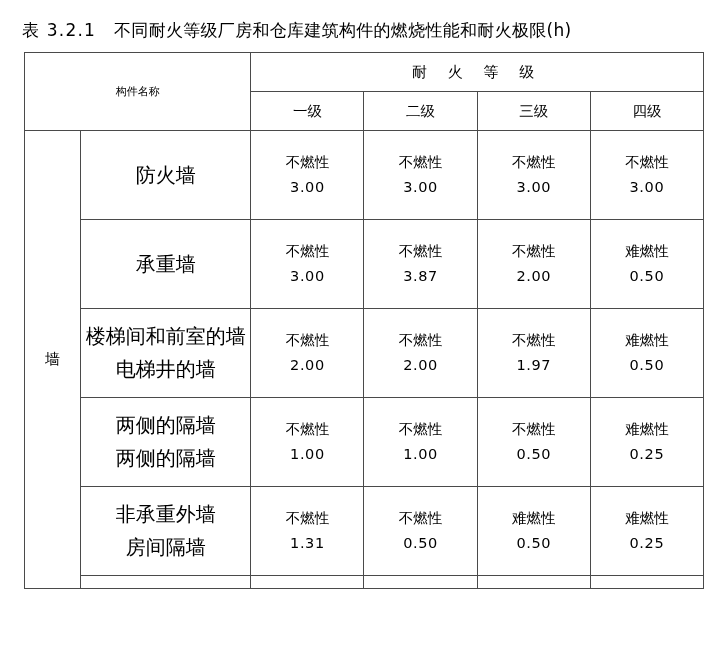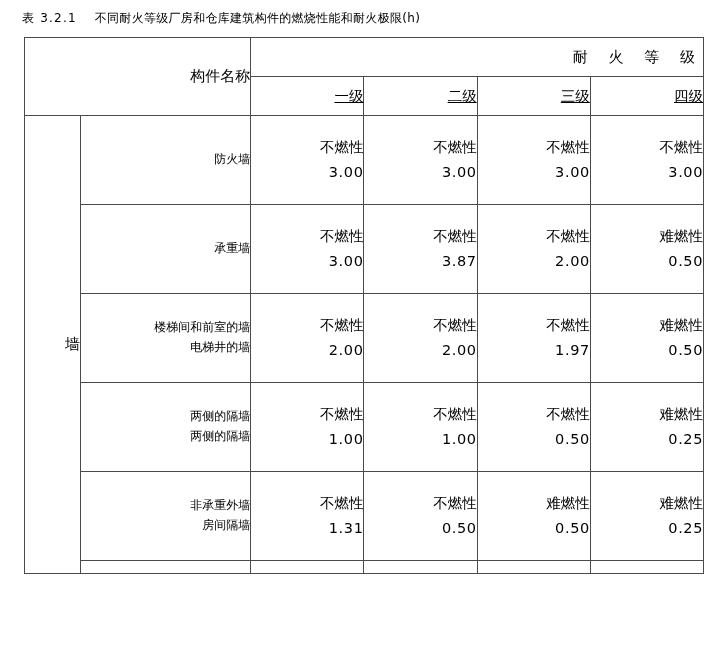--- a/index.html
+++ b/index.html
@@ -14,71 +14,70 @@
     font-family: "DejaVu Sans", "Liberation Sans", sans-serif;
     color: #000000;
   }
   .page {
     position: relative;
     width: 715px;
     height: 652px;
     box-sizing: border-box;
   }
   .caption {
-    padding: 10px 0 10px 22px;
-    font-size: 12px;
+    padding: 19px 0 10px 22px;
+    font-size: 17px;
     letter-spacing: 0.3px;
     white-space: nowrap;
   }
   .caption .cap-num {
     letter-spacing: 1.2px;
   }
   .caption .cap-gap {
     display: inline-block;
     width: 18px;
   }
   table.fire-table {
     border-collapse: collapse;
     width: 680px;
     margin-left: 24px;
     table-layout: fixed;
     font-size: 14.5px;
   }
   table.fire-table th,
   table.fire-table td {
     border: 1px solid #4a4a4a;
-    text-align: right;
+    text-align: center;
     vertical-align: middle;
     padding: 0;
     font-weight: normal;
   }
   table.fire-table tr.head-top th {
     height: 38px;
   }
   table.fire-table tr.head-bottom th {
     height: 38px;
   }
   .grade-head {
     letter-spacing: 8px;
     font-size: 15px;
     padding-left: 8px;
   }
   .comp-head {
-    font-size: 15px;
+    font-size: 11px;
   }
   .level-head {
     font-size: 14.5px;
-    text-decoration: underline;
   }
   .rowgroup-label {
     font-size: 15px;
     width: 56px;
   }
   .comp-name {
-    font-size: 12px;
+    font-size: 20px;
     line-height: 1.65;
     width: 170px;
   }
   .cell-val {
     line-height: 1.7;
     font-size: 14.5px;
   }
   .cell-val .mat {
     display: block;
   }

